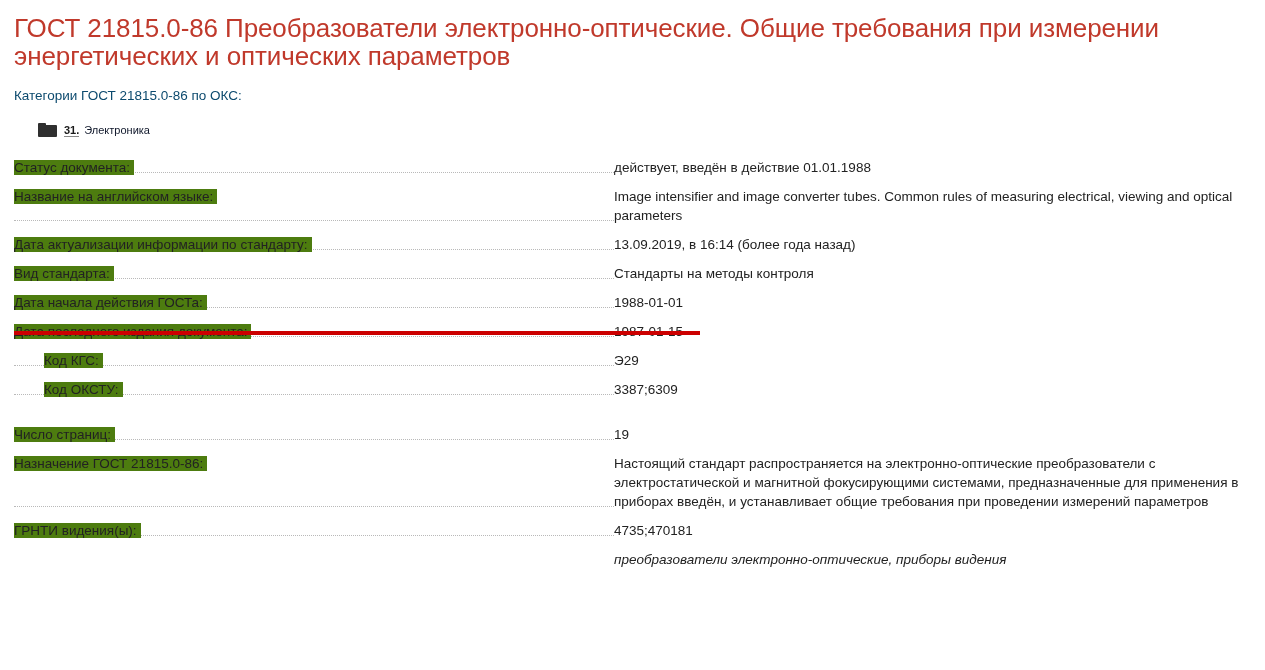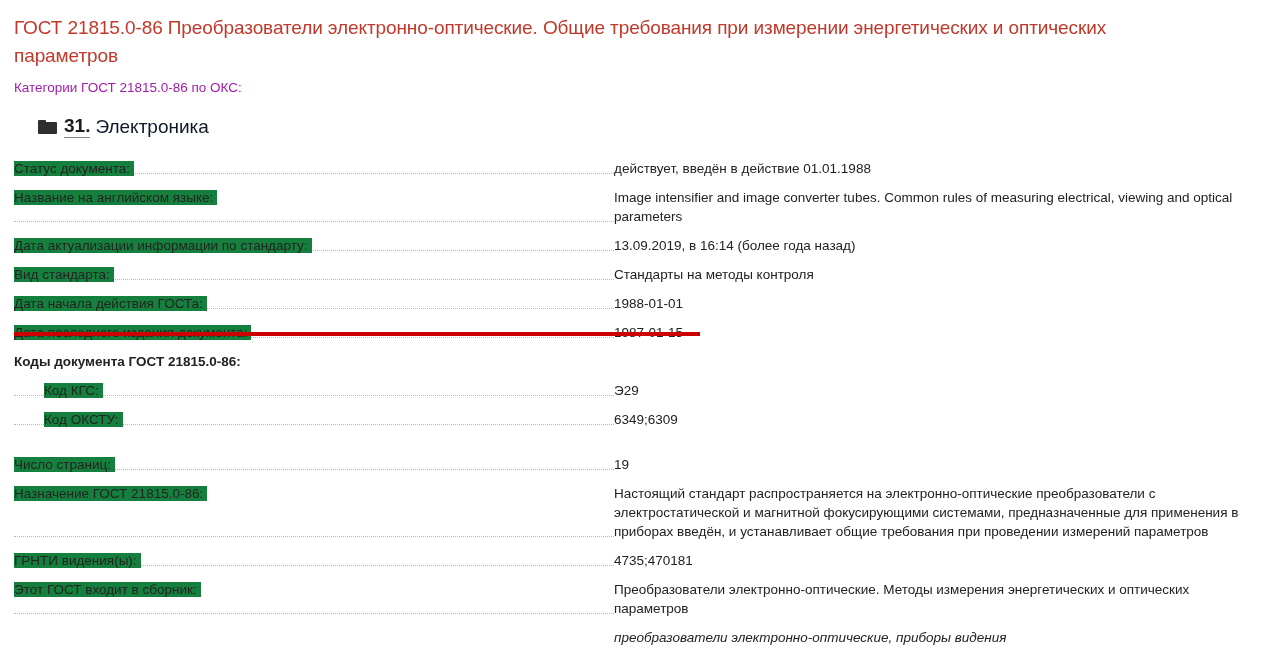--- a/index.html
+++ b/index.html
@@ -15,40 +15,40 @@
     font-size: 13.5px;
     overflow: hidden;
   }
   .page {
     padding: 14px 14px 0 14px;
     box-sizing: border-box;
     width: 1265px;
   }
   h1.doc-title {
     margin: 0 0 0 0;
-    font-size: 19px;
+    font-size: 26px;
     line-height: 28px;
     font-weight: normal;
     color: #c0392b;
     letter-spacing: -0.1px;
     max-width: 1180px;
   }
   .cat-label {
-    margin-top: 10px;
-    font-size: 13.5px;
-    color: #a21caf;
+    margin-top: 18px;
+    font-size: 13.5px;
+    color: #0c4a6e;
   }
   .cat-list {
     margin-top: 8px;
   }
   .cat-row {
     display: flex;
     align-items: center;
     margin-top: 20px;
-    font-size: 19px;
+    font-size: 11px;
   }
   .cat-row.level1 { padding-left: 24px; }
   .cat-row.level2 { padding-left: 44px; }
   .folder-icon {
     width: 19px;
     height: 14px;
     margin-right: 7px;
     position: relative;
     flex: 0 0 auto;
   }
@@ -89,21 +89,21 @@
     font-size: 13.5px;
     line-height: 19px;
   }
   td.k {
     width: 600px;
     position: relative;
     white-space: nowrap;
     padding-right: 10px;
   }
   td.k .kt {
-    background: #15803d;
+    background: #4d7c0f;
     padding-right: 4px;
     position: relative;
     z-index: 2;
   }
   td.k .dots {
     position: absolute;
     left: 0; right: 0;
     bottom: 9px;
     border-bottom: 1px dotted #b9b9b9;
     z-index: 1;
@@ -187,35 +187,32 @@
         <td class="v">1988-01-01</td>
       </tr>
       <tr>
         <td class="k redline-wrap">
           <span class="dots"></span><span class="kt">Дата последнего издания документа:</span>
           <span class="redline" style="background: rgb(204, 0, 0);"></span>
         </td>
         <td class="v">1987-01-15</td>
       </tr>
 
-      <tr class="section-head">
-        <td colspan="2">Коды документа ГОСТ 21815.0-86:</td>
-      </tr>
 
       <tr class="sub">
         <td class="k">
           <span class="dots"></span><span class="kt">Код КГС:</span>
         </td>
         <td class="v">Э29</td>
       </tr>
       <tr class="sub">
         <td class="k">
           <span class="dots"></span><span class="kt">Код ОКСТУ:</span>
         </td>
-        <td class="v">6349;6309</td>
+        <td class="v">3387;6309</td>
       </tr>
 
       <tr class="spacer-row">
           <td colspan="2"></td>
         </tr>
 
       <tr>
         <td class="k">
           <span class="dots"></span><span class="kt">Число страниц:</span>
         </td>
@@ -228,26 +225,20 @@
         <td class="v">Настоящий стандарт распространяется на электронно-оптические преобразователи с электростатической и магнитной фокусирующими системами, предназначенные для применения в приборах введён, и устанавливает общие требования при проведении измерений параметров</td>
       </tr>
       <tr>
         <td class="k">
           <span class="dots"></span><span class="kt">ГРНТИ видения(ы):</span>
         </td>
         <td class="v">4735;470181</td>
       </tr>
       <tr>
         <td class="k">
-          <span class="dots"></span><span class="kt">Этот ГОСТ входит в сборник:</span>
-        </td>
-        <td class="v">Преобразователи электронно-оптические. Методы измерения энергетических и оптических параметров</td>
-      </tr>
-      <tr>
-        <td class="k">
           
         </td>
         <td class="v italic">преобразователи электронно-оптические, приборы видения</td>
       </tr>
     </tbody>
   </table>
 
 </div>
 
 </body></html>

